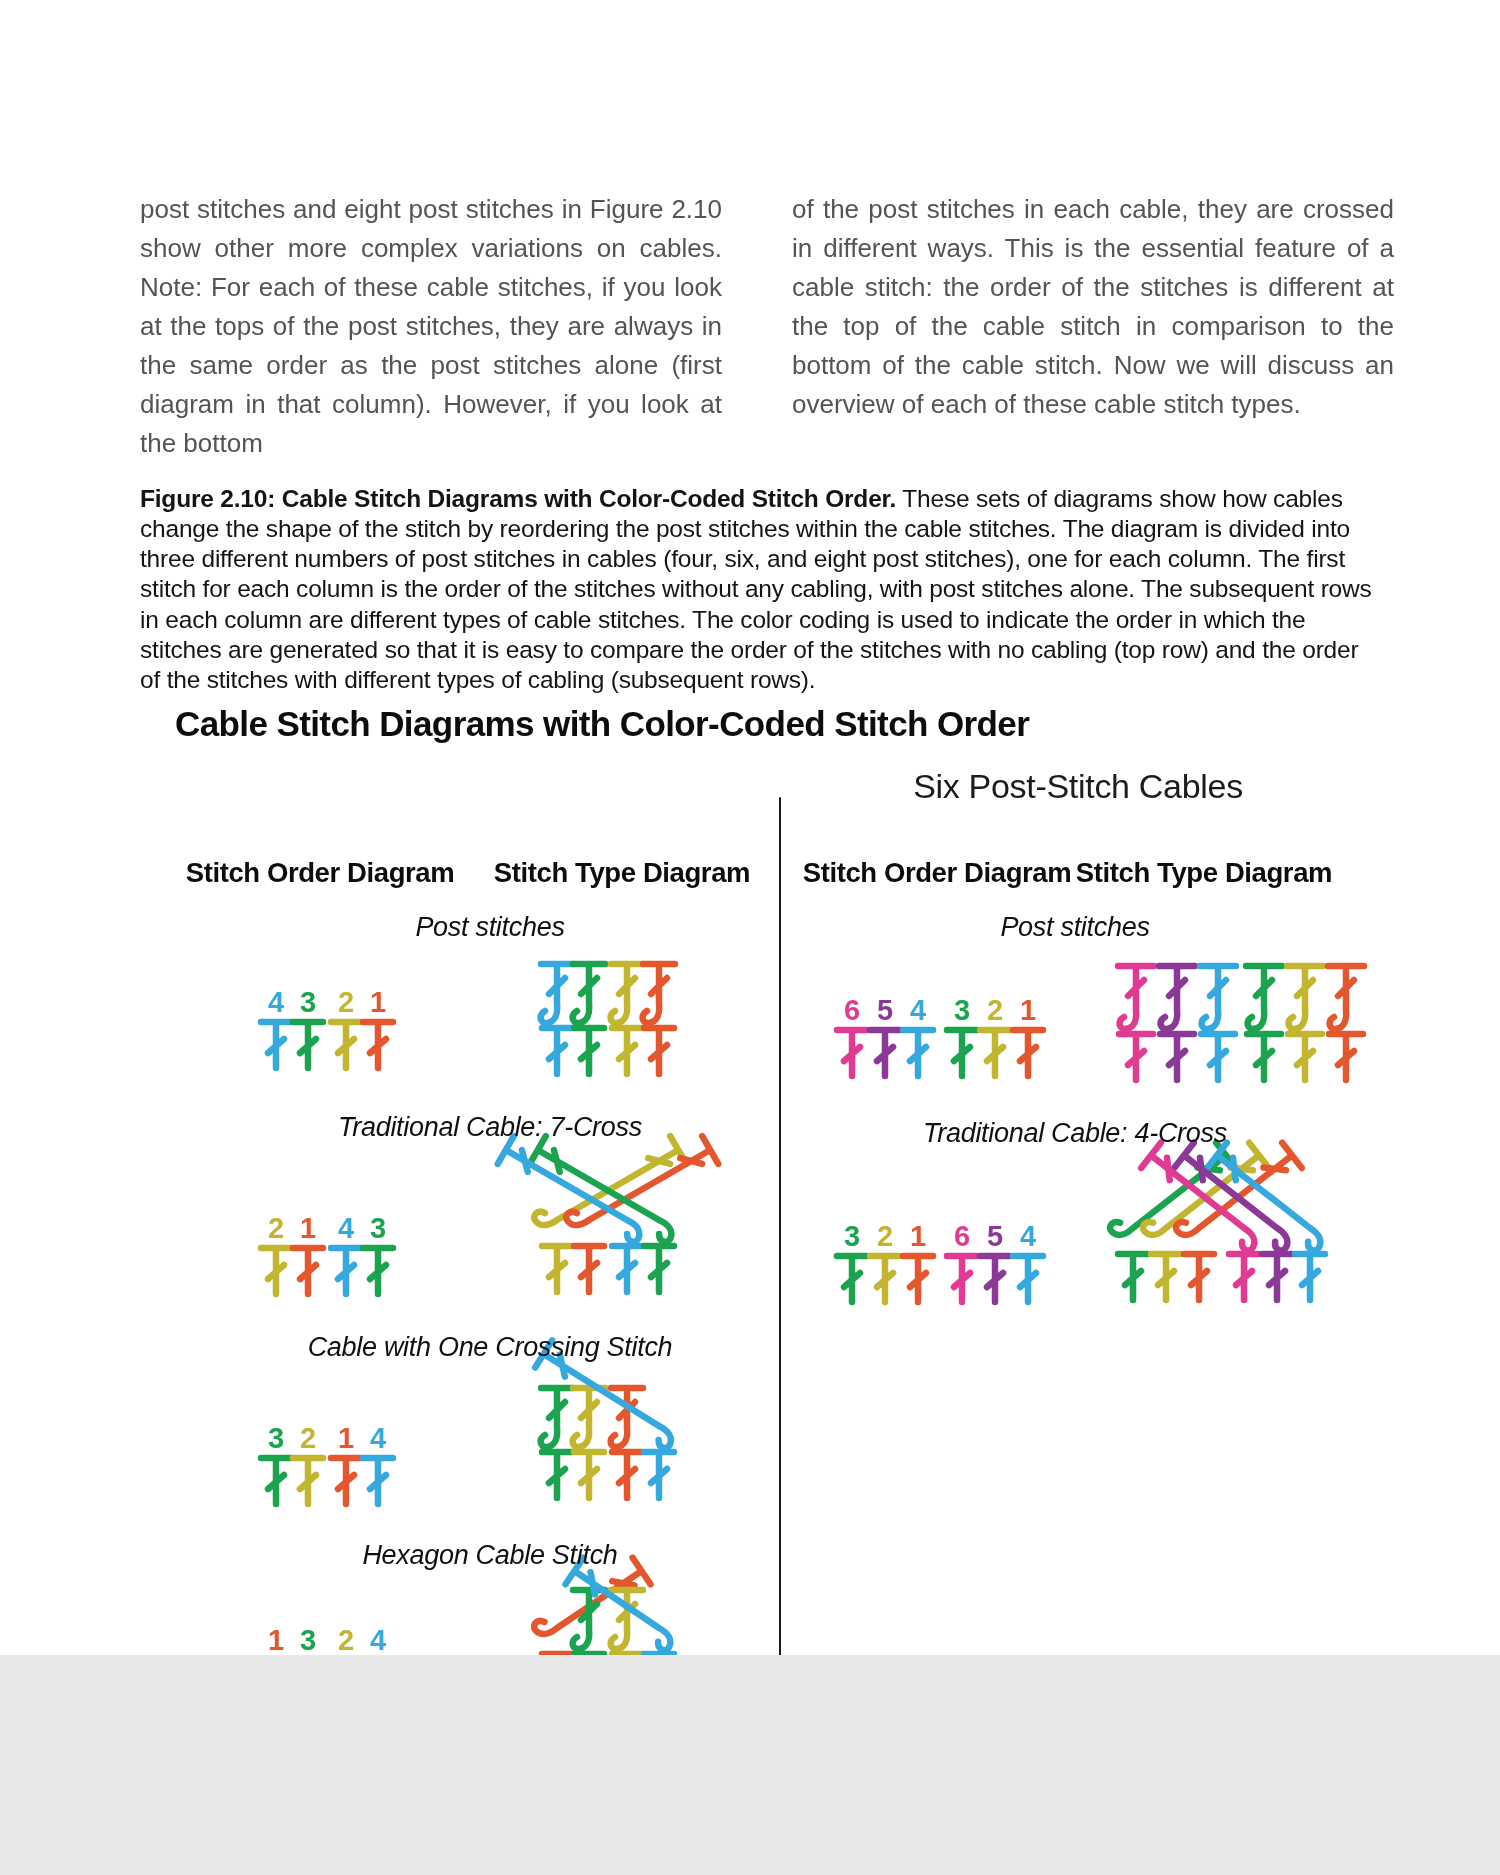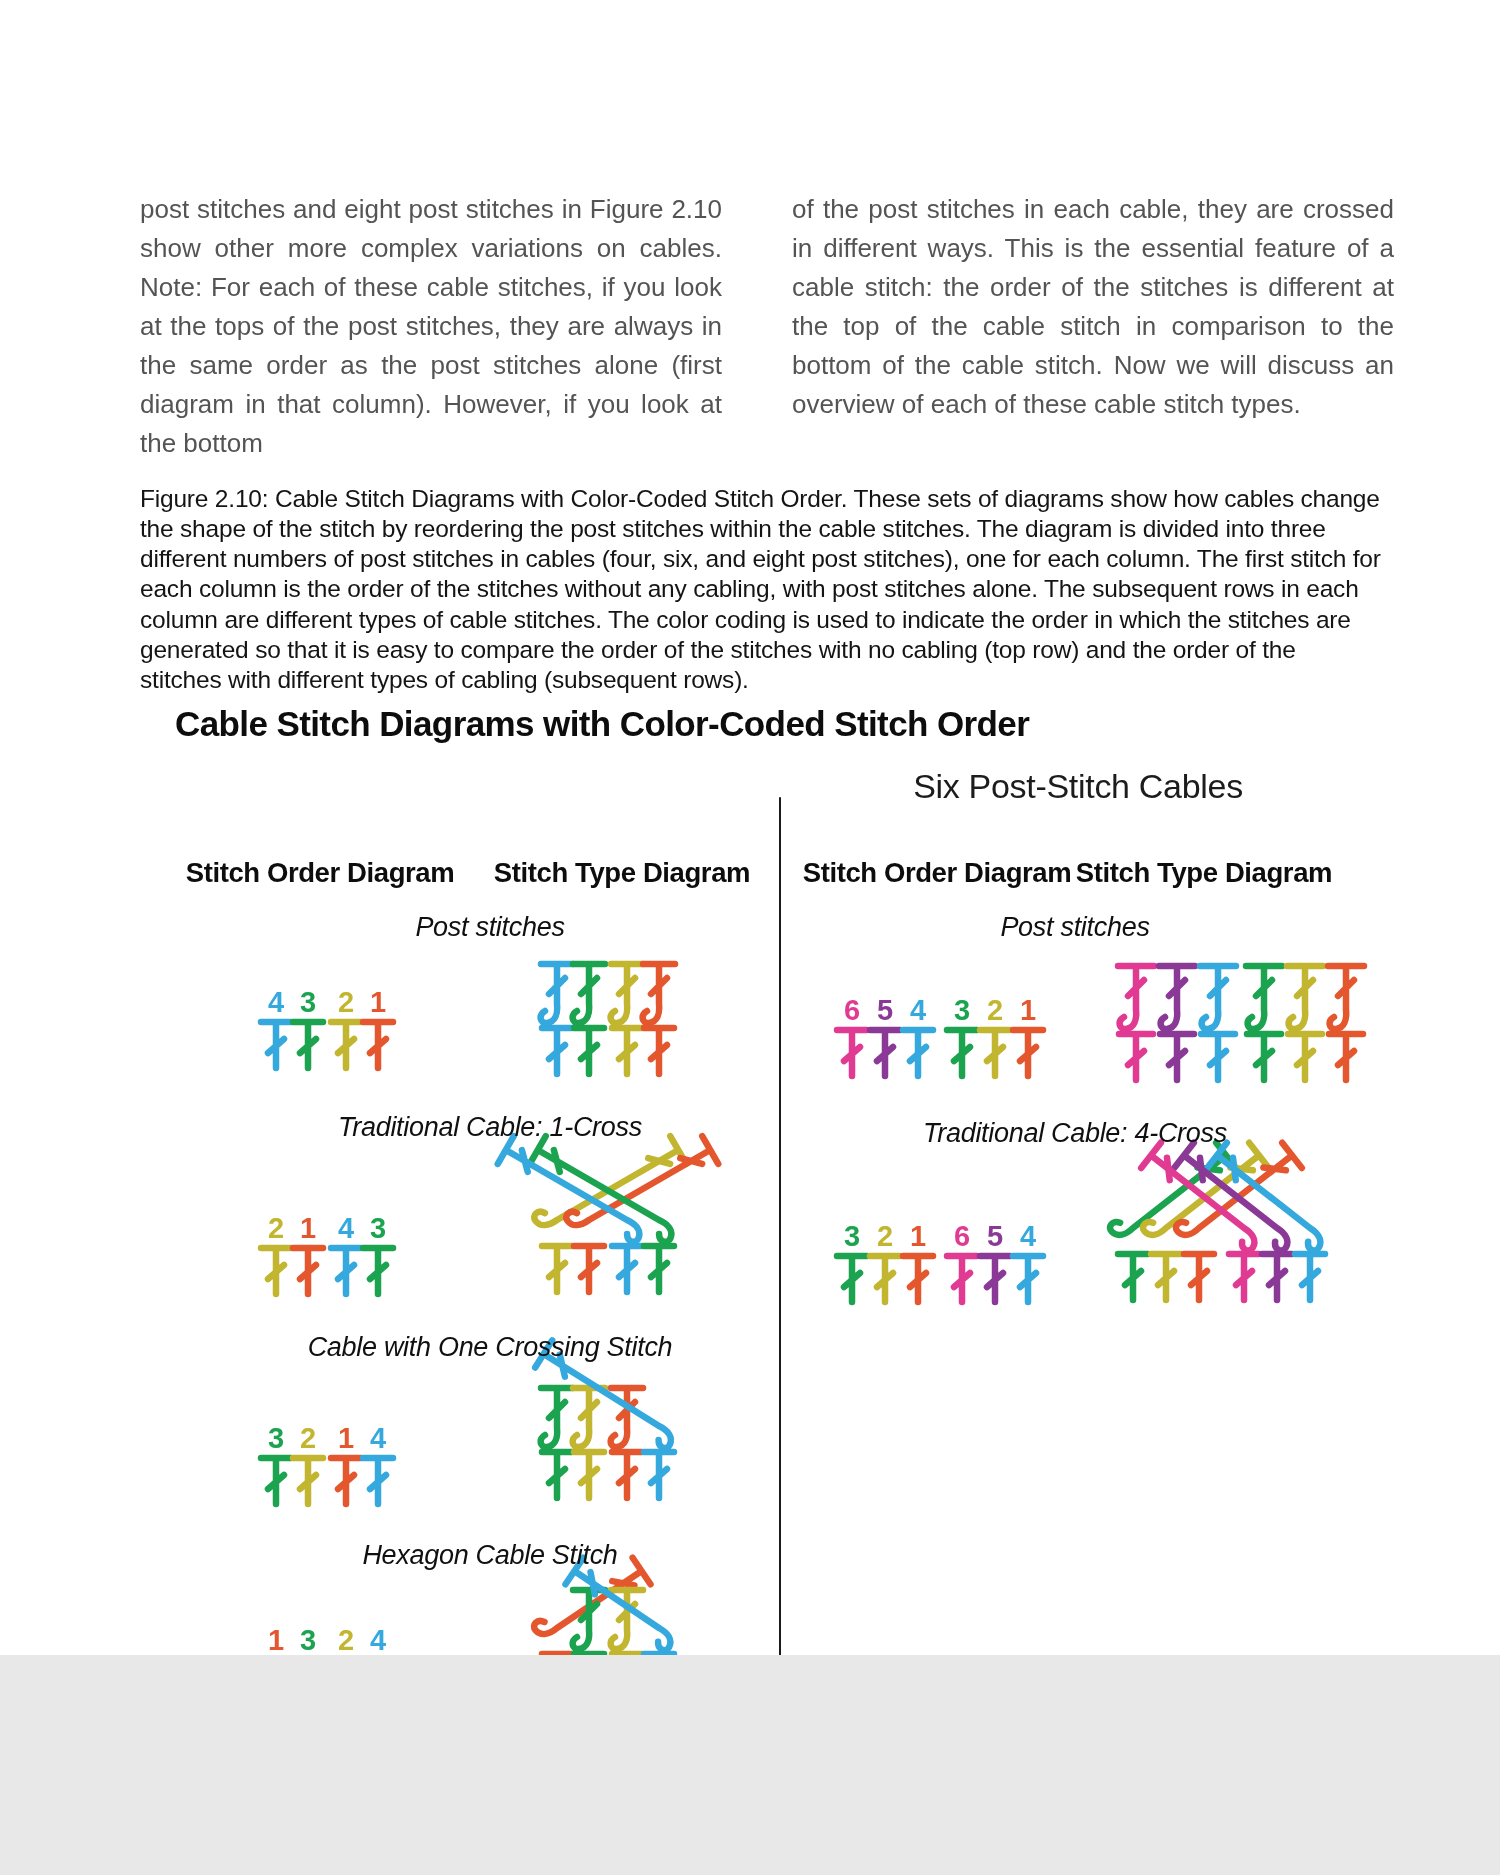--- a/index.html
+++ b/index.html
@@ -4,21 +4,21 @@
 <style>
   html,body{margin:0;padding:0;background:#e8e8e8;}
   .page{position:relative;width:1500px;height:1655px;background:#ffffff;
         font-family:"Liberation Sans",sans-serif;overflow:hidden;margin:0 auto;padding-left:39px;}
   .bodycol{position:absolute;font-size:26px;line-height:39px;color:#545454;
            text-align:justify;font-weight:400;}
   .bodycol.left{left:140px;top:164px;width:582px;}
   .bodycol.right{left:792px;top:164px;width:602px;}
   .caption{position:absolute;left:140px;top:459px;width:1243px;font-size:24.5px;
            line-height:30.3px;color:#141414;text-align:left;letter-spacing:-0.2px;}
-  .caption b{font-weight:normal;margin-top:40px;}
+  .caption b{font-weight:bold;margin-top:40px;}
   .fig-title{position:absolute;left:175px;top:704px;width:1200px;
              font-size:35px;font-weight:bold;color:#0d0d0d;letter-spacing:-0.6px;}
   .col-header{position:absolute;top:767px;transform:translateX(-50%);font-size:34px;
               color:#1c1c1c;white-space:nowrap;letter-spacing:-0.3px;}
   .subheader{position:absolute;top:857px;transform:translateX(-50%);font-size:27.5px;
              font-weight:bold;color:#0d0d0d;white-space:nowrap;letter-spacing:-0.4px;}
   .row-label{position:absolute;transform:translateX(-50%);font-size:27px;
              font-style:italic;color:#101010;white-space:nowrap;letter-spacing:-0.3px;}
   .footer{position:absolute;left:73px;top:1779px;font-size:27px;color:#58595b;}
   .footer .num{font-weight:bold;color:#101010;}
@@ -224,18 +224,18 @@
         </g>
         <g transform="rotate(-52 1244 1228)">
           <path d="M1228,1110 L1260,1110 M1244,1110 L1244,1228 M1236,1140 L1252,1124 M1244,1228 C1245,1238 1242,1246 1234,1247 C1227,1248 1225,1239 1232,1235" stroke="#E13A92" stroke-width="6.5" fill="none" stroke-linecap="round" stroke-linejoin="round"></path>
         </g>
       </g>
     </svg>
 
   <div class="footer"><span class="num">28</span><span class="tilde">~</span><span>Crochet Texture</span></div>
 
 <div class="row-label" style="left: 490px; top: 912px;">Post stitches</div>
-    <div class="row-label" style="left: 490px; top: 1112px;">Traditional Cable: 1-Cross</div>
+    <div class="row-label" style="left: 490px; top: 1112px;">Traditional Cable: 7-Cross</div>
     <div class="row-label" style="left: 490px; top: 1332px;">Cable with One Crossing Stitch</div>
     <div class="row-label" style="left: 490px; top: 1540px;">Hexagon Cable Stitch</div>
     <div class="row-label" style="left: 1075px; top: 912px;">Post stitches</div>
     <div class="row-label" style="left: 1075px; top: 1118px;">Traditional Cable: 4-Cross</div>
   </div>
 
 </body></html>

